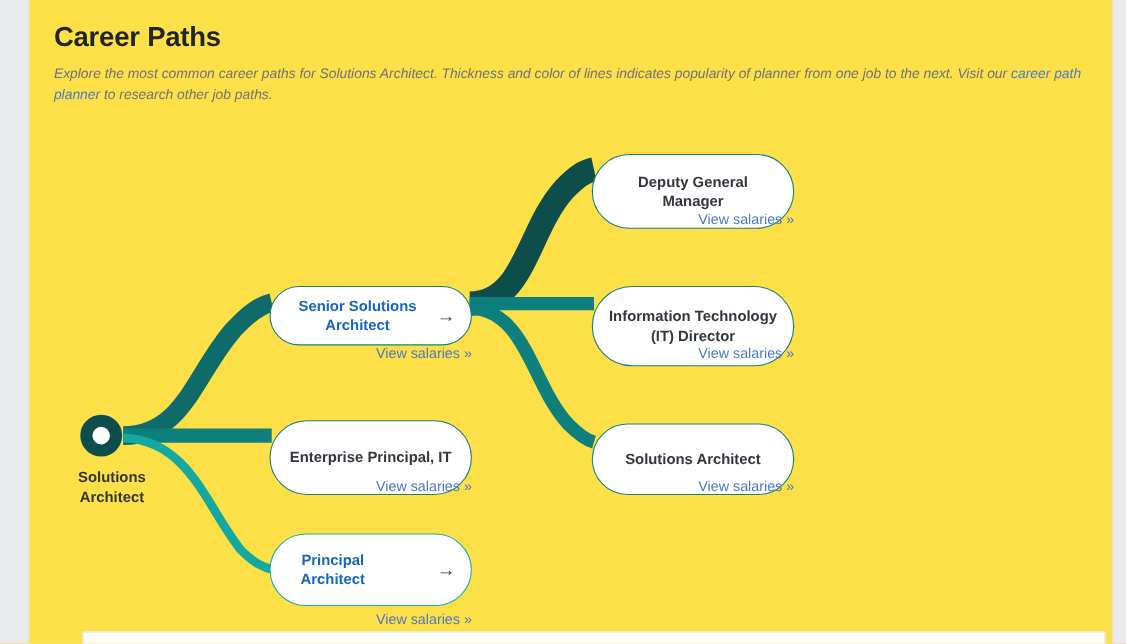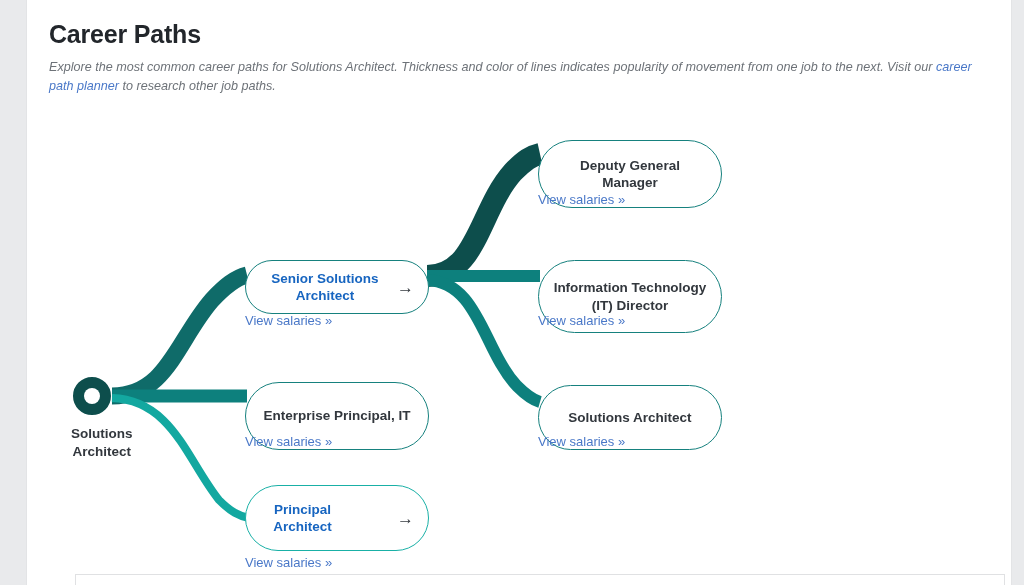--- a/index.html
+++ b/index.html
@@ -17,21 +17,21 @@
     position: relative;
     width: 1024px;
     height: 585px;
   }
   .card {
     position: absolute;
     left: 26px;
     top: 0px;
     width: 986px;
     height: 585px;
-    background: #ffffff;
+    background: #fde047;
     border-left: 1px solid #e3e4e6;
     border-right: 1px solid #e3e4e6;
     box-sizing: border-box;
   }
   .page-title {
     position: absolute;
     left: 22px;
     top: 20px;
     font-size: 25px;
     font-weight: bold;
@@ -90,21 +90,21 @@
     font-size: 17px;
     color: #33383e;
     font-weight: normal;
     line-height: 1;
   }
 
   .salaries {
     position: absolute;
     font-size: 13px;
     color: #4a78c8;
-    text-align: left;
+    text-align: right;
     white-space: nowrap;
     font-weight: normal;
   }
 
   .root-node {
     position: absolute;
     width: 38px;
     height: 38px;
     border-radius: 50%;
     background: #0d4e4c;
@@ -139,21 +139,21 @@
   }
 </style>
 </head>
 <body>
 
 <div class="page">
   <div class="card">
 
     <div class="page-title">Career Paths</div>
 
-    <div class="desc"><span>Explore the most common career paths for Solutions Architect. Thickness and color of lines indicates popularity of movement from one job to the next. Visit our </span><a href="#">career path planner</a><span> to research other job paths.</span></div>
+    <div class="desc"><span>Explore the most common career paths for Solutions Architect. Thickness and color of lines indicates popularity of planner from one job to the next. Visit our </span><a href="#">career path planner</a><span> to research other job paths.</span></div>
 
     <div class="diagram">
 
       <svg class="links-layer" width="986" height="470" viewBox="0 0 986 470">
 
         <path d="M 85 296 C 140 296 150 240 185 200 C 198 186 208 178 220 175" fill="none" stroke="#0f6b69" stroke-width="17" stroke-linecap="butt"></path>
 
         <path d="M 85 296 L 220 296" fill="none" stroke="#0d807d" stroke-width="13" stroke-linecap="butt"></path>
 
         <path d="M 85 298 C 145 300 160 360 192 400 C 204 412 212 416 222 418" fill="none" stroke="#13a8a0" stroke-width="8" stroke-linecap="butt"></path>

